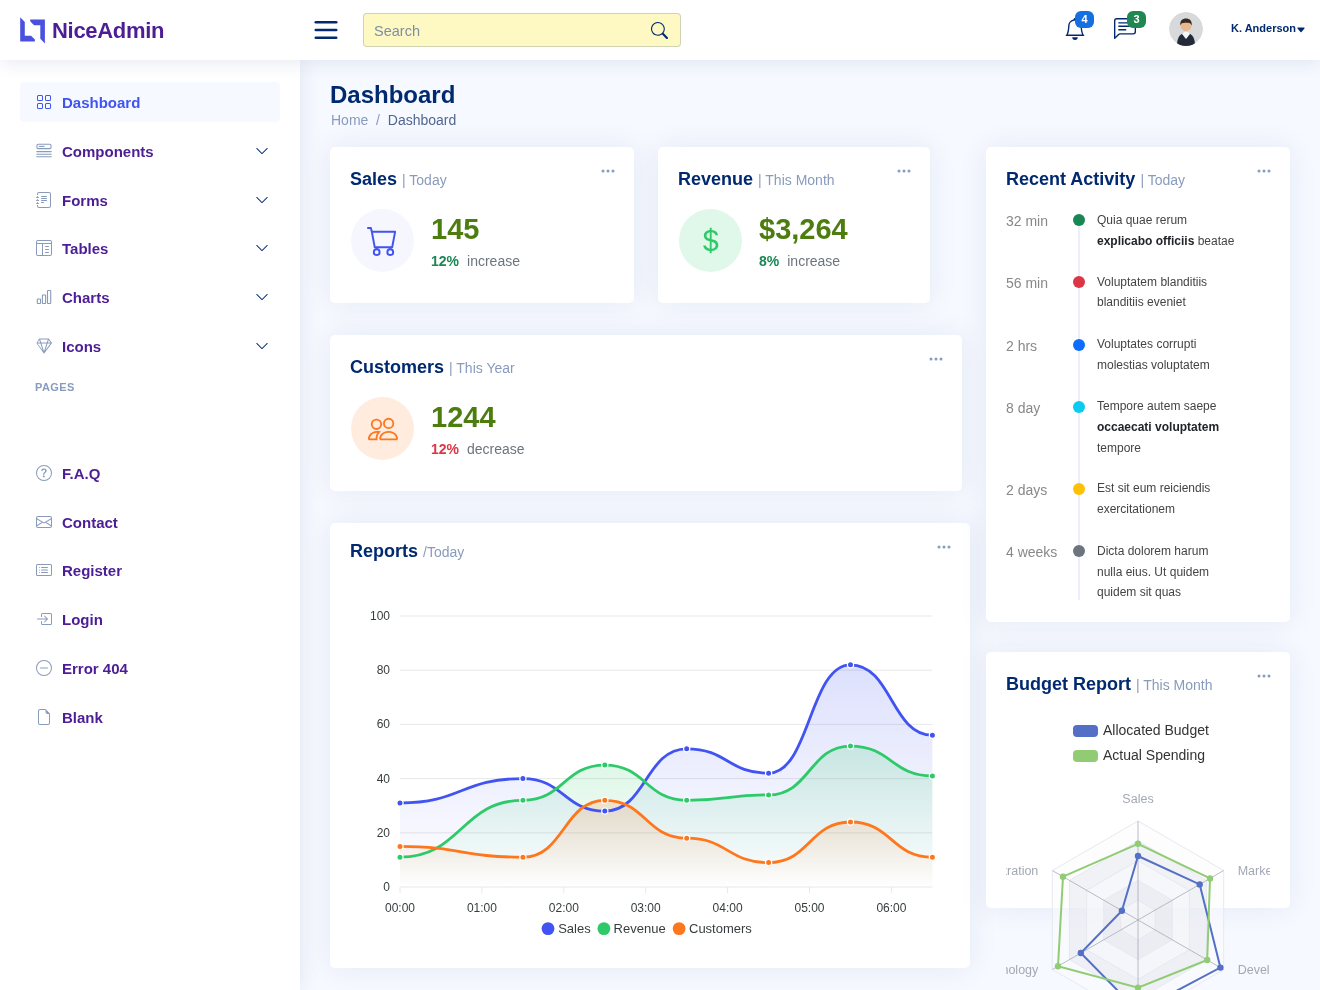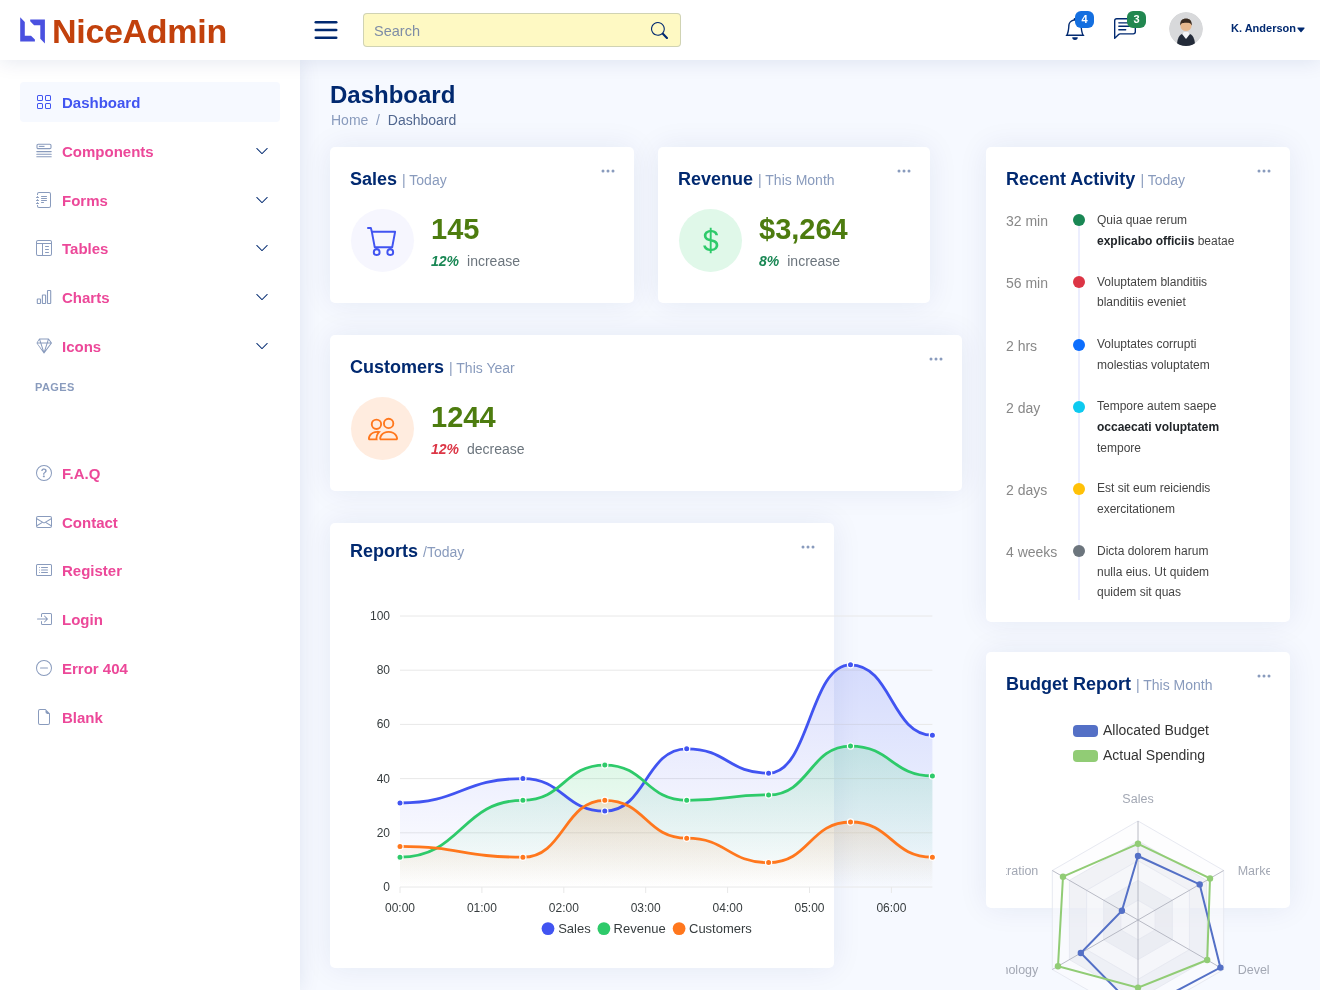--- a/index.html
+++ b/index.html
@@ -1,52 +1,52 @@
 <!DOCTYPE html>
 <html><head>
 <meta charset="utf-8">
 <style>
 * { margin:0; padding:0; box-sizing:border-box; }
 html,body { width:1320px; height:990px; overflow:hidden; background:#f6f9ff;
   font-family:"Liberation Sans",sans-serif; }
 .header { position:fixed; top:0; left:0; width:1320px; height:60px; background:#fff;
   box-shadow:0 2px 20px rgba(1,41,112,.1); z-index:20; }
 .logo-ic { position:absolute; left:20px; top:16.5px; }
-.logo-tx { position:absolute; left:52px; top:18px; font-size:34px; line-height:26px; font-weight:700; color:#c2410c; letter-spacing:-0.3px; }
+.logo-tx { position:absolute; left:52px; top:18px; font-size:22px; line-height:26px; font-weight:700; color:#4c1d95; letter-spacing:-0.3px; }
 .burger { position:absolute; left:314px; top:19px; }
 .searchbox { position:absolute; left:363px; top:13px; width:318px; height:34px; background:#fef9c3;
   border:1px solid rgba(1,41,112,.18); border-radius:4px; }
 .searchbox span.ph { position:absolute; left:10px; top:9px; font-size:14.5px; color:#7f8da6; }
 .searchbox svg { position:absolute; right:12px; top:8px; }
 .hic { position:absolute; top:18px; }
 .badge { position:absolute; min-width:19px; height:17px; border-radius:6px; color:#fff;
   font-size:11px; font-weight:700; text-align:center; line-height:17px; padding:0 4px; }
 .avatar { position:absolute; left:1169px; top:12px; width:34px; height:34px; border-radius:50%; overflow:hidden; }
 .uname { position:absolute; left:1211px; top:22px; font-size:11px; font-weight:700; color:#012970;padding-left:20px; }
 .caret { position:absolute; left:1296px; top:25px; }
 .sidebar { position:fixed; top:60px; left:0; width:300px; height:930px; background:#fff;
   box-shadow:0 0 20px rgba(1,41,112,.1); z-index:10; }
 .nav-item { position:absolute; left:20px; width:260px; height:40px; border-radius:4px;
-  display:flex; align-items:center; padding-left:16px; font-size:15px; font-weight:700; color:#ec4899; }
+  display:flex; align-items:center; padding-left:16px; font-size:15px; font-weight:700; color:#4c1d95; }
 .nav-item svg.mi { margin-right:10px; }
 .nav-item .chev { position:absolute; right:11px; top:13px; }
 .nav-item.active { background:#f6f9ff; color:#4154f1; }
 .nav-head { position:absolute; left:35px; top:321px; font-size:11px; font-weight:700; color:#899bbd; letter-spacing:.4px; }
 .pagetitle { position:absolute; left:330px; top:81px; font-size:24px; font-weight:700; color:#012970; }
 .crumb { position:absolute; left:331px; top:112px; font-size:14px; color:#899bbd; }
 .crumb b { color:#51678f; font-weight:400; }
 .card { position:absolute; background:#fff; border-radius:5px; box-shadow:0 0 30px rgba(1,41,112,.08); }
 .ctitle { position:absolute; left:20px; top:22px; font-size:18px; font-weight:700; color:#012970; }
 .ctitle span { font-size:14px; font-weight:400; color:#899bbd; }
 .dots { position:absolute; right:18px; top:16px; }
 .cicon { position:absolute; left:21px; top:62px; width:63px; height:63px; border-radius:50%;
   display:flex; align-items:center; justify-content:center; }
 .cnum { position:absolute; left:101px; top:66px; font-size:29px; font-weight:700; color:#4d7c0f; }
 .csub { position:absolute; left:101px; top:105.5px; font-size:14px; }
-.csub .pct { font-weight:700;font-style:italic; }
+.csub .pct { font-weight:700; }
 .csub .lbl { color:#6c757d; padding-left:8px; font-size:14px; }
 .act-item { position:relative; }
 .act-time { position:absolute; left:20px; top:0; width:64px; font-size:14px; color:#888; }
 .act-dot { position:absolute; left:86.5px; top:1px; width:12px; height:12px; border-radius:50%; }
 .act-txt { position:absolute; left:111px; top:-3.5px; width:180px; font-size:12px; line-height:20.8px; color:#444; }
 .act-txt b { color:#212529; }
 </style>
 </head>
 <body>
 <div class="header">
@@ -190,21 +190,21 @@
     </svg>
   <div class="cicon" style="background:#ffecdf;">
       <svg width="30" height="30" viewBox="0 0 16 16" fill="#ff771d">
         <path d="M15 14s1 0 1-1-1-4-5-4-5 3-5 4 1 1 1 1h8zm-7.978-1A.261.261 0 0 1 7 12.996c.001-.264.167-1.03.76-1.72C8.312 10.629 9.282 10 11 10c1.717 0 2.687.63 3.24 1.276.593.69.758 1.457.76 1.72l-.008.002a.274.274 0 0 1-.014.002H7.022zM11 7a2 2 0 1 0 0-4 2 2 0 0 0 0 4zm3-2a3 3 0 1 1-6 0 3 3 0 0 1 6 0zM6.936 9.28a5.88 5.88 0 0 0-1.23-.247A7.35 7.35 0 0 0 5 9c-4 0-5 3-5 4 0 .667.333 1 1 1h4.216A2.238 2.238 0 0 1 5 13c0-1.01.377-2.042 1.09-2.904.243-.294.526-.569.846-.816zM4.92 10A5.493 5.493 0 0 0 4 13H1c0-.26.164-1.03.76-1.724.545-.636 1.492-1.256 3.16-1.275zM1.5 5.5a3 3 0 1 1 6 0 3 3 0 0 1-6 0zm3-2a2 2 0 1 0 0 4 2 2 0 0 0 0-4z"></path>
       </svg>
     </div>
   <div class="cnum">1244</div>
   <div class="csub"><span class="pct" style="color:#dc3545;">12%</span><span class="lbl">decrease</span></div>
 </div>
 
-<div class="card" style="left:330px; top:523px; width:504px; height:445px;">
+<div class="card" style="left:330px; top:523px; width:640px; height:445px;">
   <div class="ctitle" style="top:18px;">Reports <span>/Today</span></div>
     <svg class="dots" width="16" height="16" viewBox="0 0 16 16" fill="#899bbd">
       <path d="M3 9.5a1.5 1.5 0 1 1 0-3 1.5 1.5 0 0 1 0 3zm5 0a1.5 1.5 0 1 1 0-3 1.5 1.5 0 0 1 0 3zm5 0a1.5 1.5 0 1 1 0-3 1.5 1.5 0 0 1 0 3z"></path>
     </svg>
   <svg style="position:absolute;left:0;top:-4px;" width="632" height="446" viewBox="0 0 632 446">
     <defs>
     <linearGradient id="g_sales" x1="0" y1="0" x2="0" y2="1">
           <stop offset="0" stop-color="#4154f1" stop-opacity="0.18"></stop>
           <stop offset="1" stop-color="#4154f1" stop-opacity="0.0"></stop>
         </linearGradient>
@@ -294,21 +294,21 @@
     <div class="act-time">56 min</div>
     <div class="act-dot" style="background:#dc3545;"></div>
     <div class="act-txt">Voluptatem blanditiis<br>blanditiis eveniet</div>
   </div>
   <div class="act-item" style="position:absolute; top:190.5px; left:0; width:304px;">
     <div class="act-time">2 hrs</div>
     <div class="act-dot" style="background:#0d6efd;"></div>
     <div class="act-txt">Voluptates corrupti<br>molestias voluptatem</div>
   </div>
   <div class="act-item" style="position:absolute; top:252.9px; left:0; width:304px;">
-    <div class="act-time">2 day</div>
+    <div class="act-time">8 day</div>
     <div class="act-dot" style="background:#0dcaf0;"></div>
     <div class="act-txt">Tempore autem saepe<br><b>occaecati voluptatem</b><br>tempore</div>
   </div>
   <div class="act-item" style="position:absolute; top:334.7px; left:0; width:304px;">
     <div class="act-time">2 days</div>
     <div class="act-dot" style="background:#ffc107;"></div>
     <div class="act-txt">Est sit eum reiciendis<br>exercitationem</div>
   </div>
   <div class="act-item" style="position:absolute; top:397.4px; left:0; width:304px;">
     <div class="act-time">4 weeks</div>

